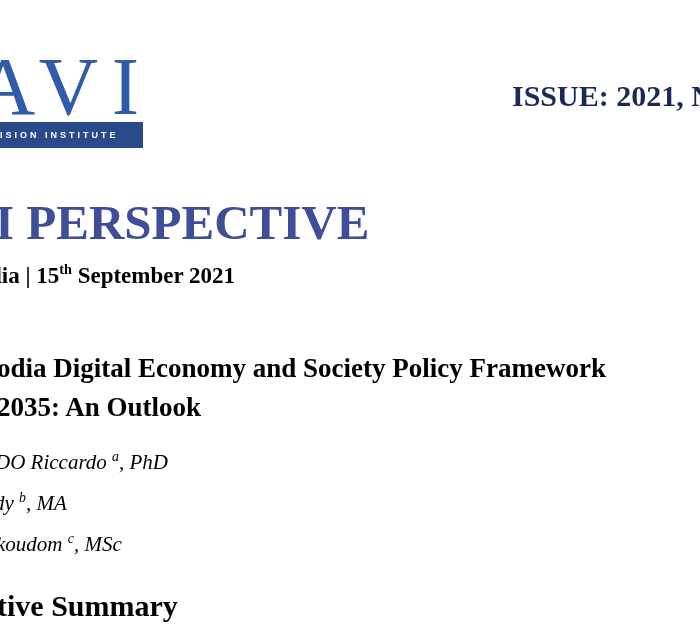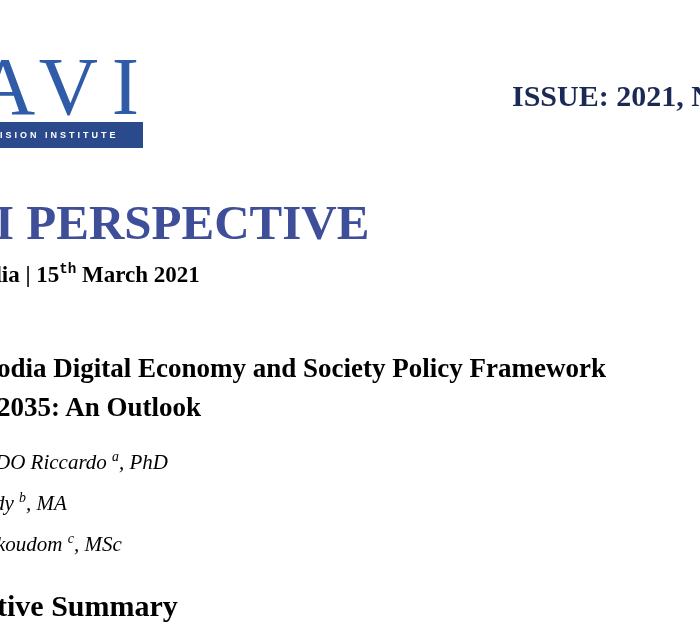--- a/index.html
+++ b/index.html
@@ -51,21 +51,21 @@
     letter-spacing: 0px;
     line-height: 1;
   }
 
   
   .dateline {
     left: -11px; top: 261px;
     font-size: 23px; font-weight: bold;
     color: #000000;
   }
-  .dateline sup { font-size: 62%; font-family: Liberation Mono, monospace; }
+  .dateline sup { font-size: 62%; }
 
   
   .article-title {
     left: -3px; top: 349px;
     font-size: 27px; font-weight: bold;
     color: #000000;
     line-height: 39px;
     white-space: nowrap;
   }
 
@@ -95,21 +95,21 @@
 
 <div class="abs logo-banner">
   <span class="logo-banner-text">VISION INSTITUTE</span>
 </div>
 
 <div class="abs issue-line">ISSUE: 2021, N</div>
 
 <div class="abs newsletter-title">I PERSPECTIVE</div>
 
 <div class="abs dateline">
-  <span>dia | 15</span><sup>th</sup><span> March 2021</span>
+  <span>dia | 15</span><sup>th</sup><span> September 2021</span>
 </div>
 
 <div class="abs article-title">
   <div>odia Digital Economy and Society Policy Framework</div>
   <div>2035: An Outlook</div>
 </div>
 
 <div class="abs author-line author-1">
   <span>DO Riccardo</span>
   <sup>a</sup><span>, PhD</span>

